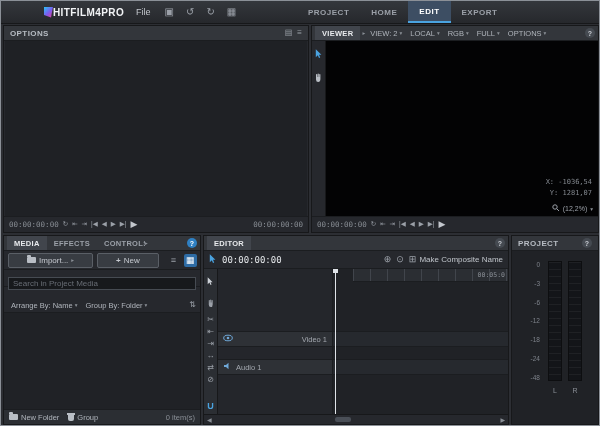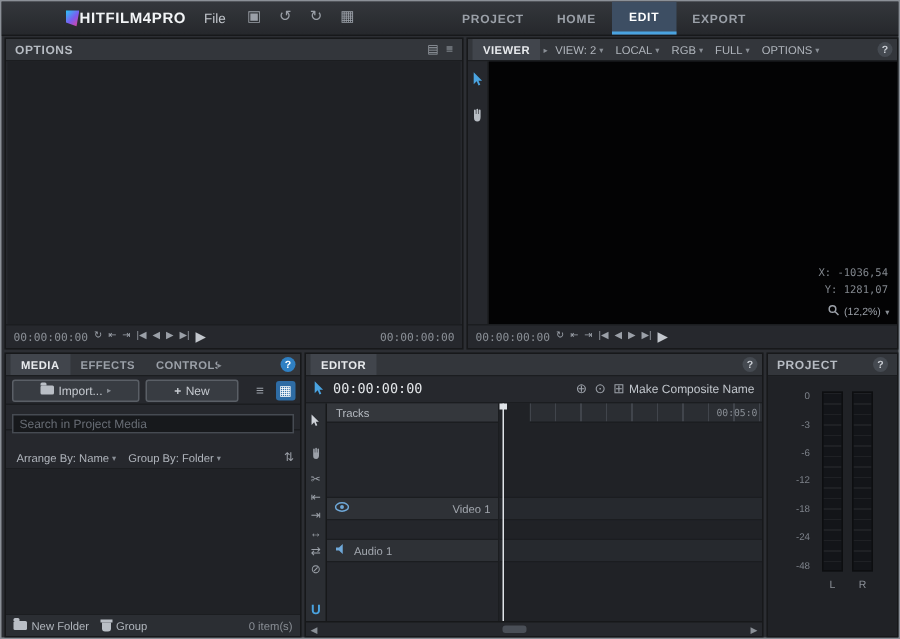--- a/index.html
+++ b/index.html
@@ -333,21 +333,20 @@
         </span>
         <span class="icon">✂</span>
         <span class="icon">⇤</span>
         <span class="icon">⇥</span>
         <span class="icon">↔</span>
         <span class="icon">⇄</span>
         <span class="icon">⊘</span>
         <span class="snap-u">U</span>
       </div>
       <div class="e-trackcol">
-        <div class="tracks-header">Tracks</div>
         <div class="trackrow" style="top:62px;justify-content:space-between;">
           <span>
             <svg width="10" height="8" viewBox="0 0 10 8">
                 <ellipse cx="5" cy="4" rx="4.3" ry="2.8" fill="none" stroke="#6fa8d8" stroke-width="1"></ellipse>
                 <circle cx="5" cy="4" r="1.3" fill="#6fa8d8"></circle>
               </svg>
           </span>
           <span>Video 1</span>
         </div>
         <div class="trackrow" style="top:90px;">

